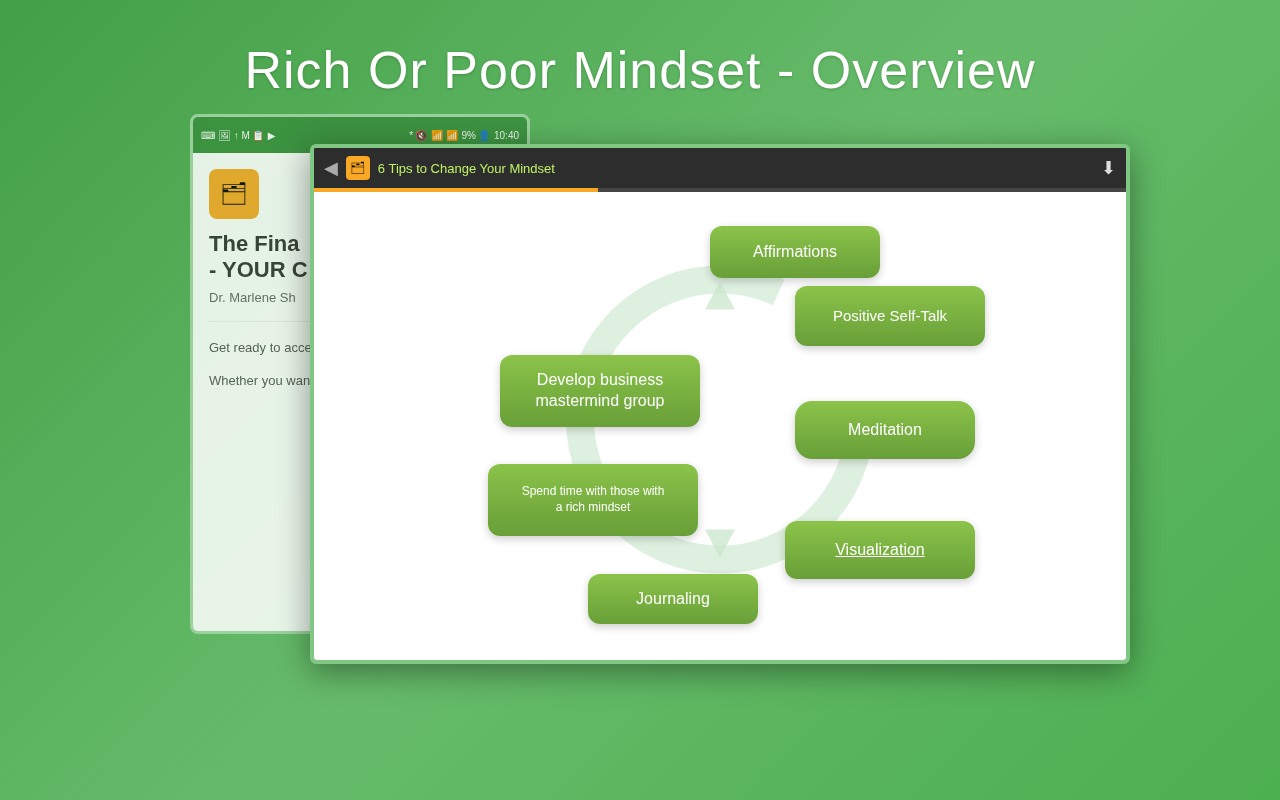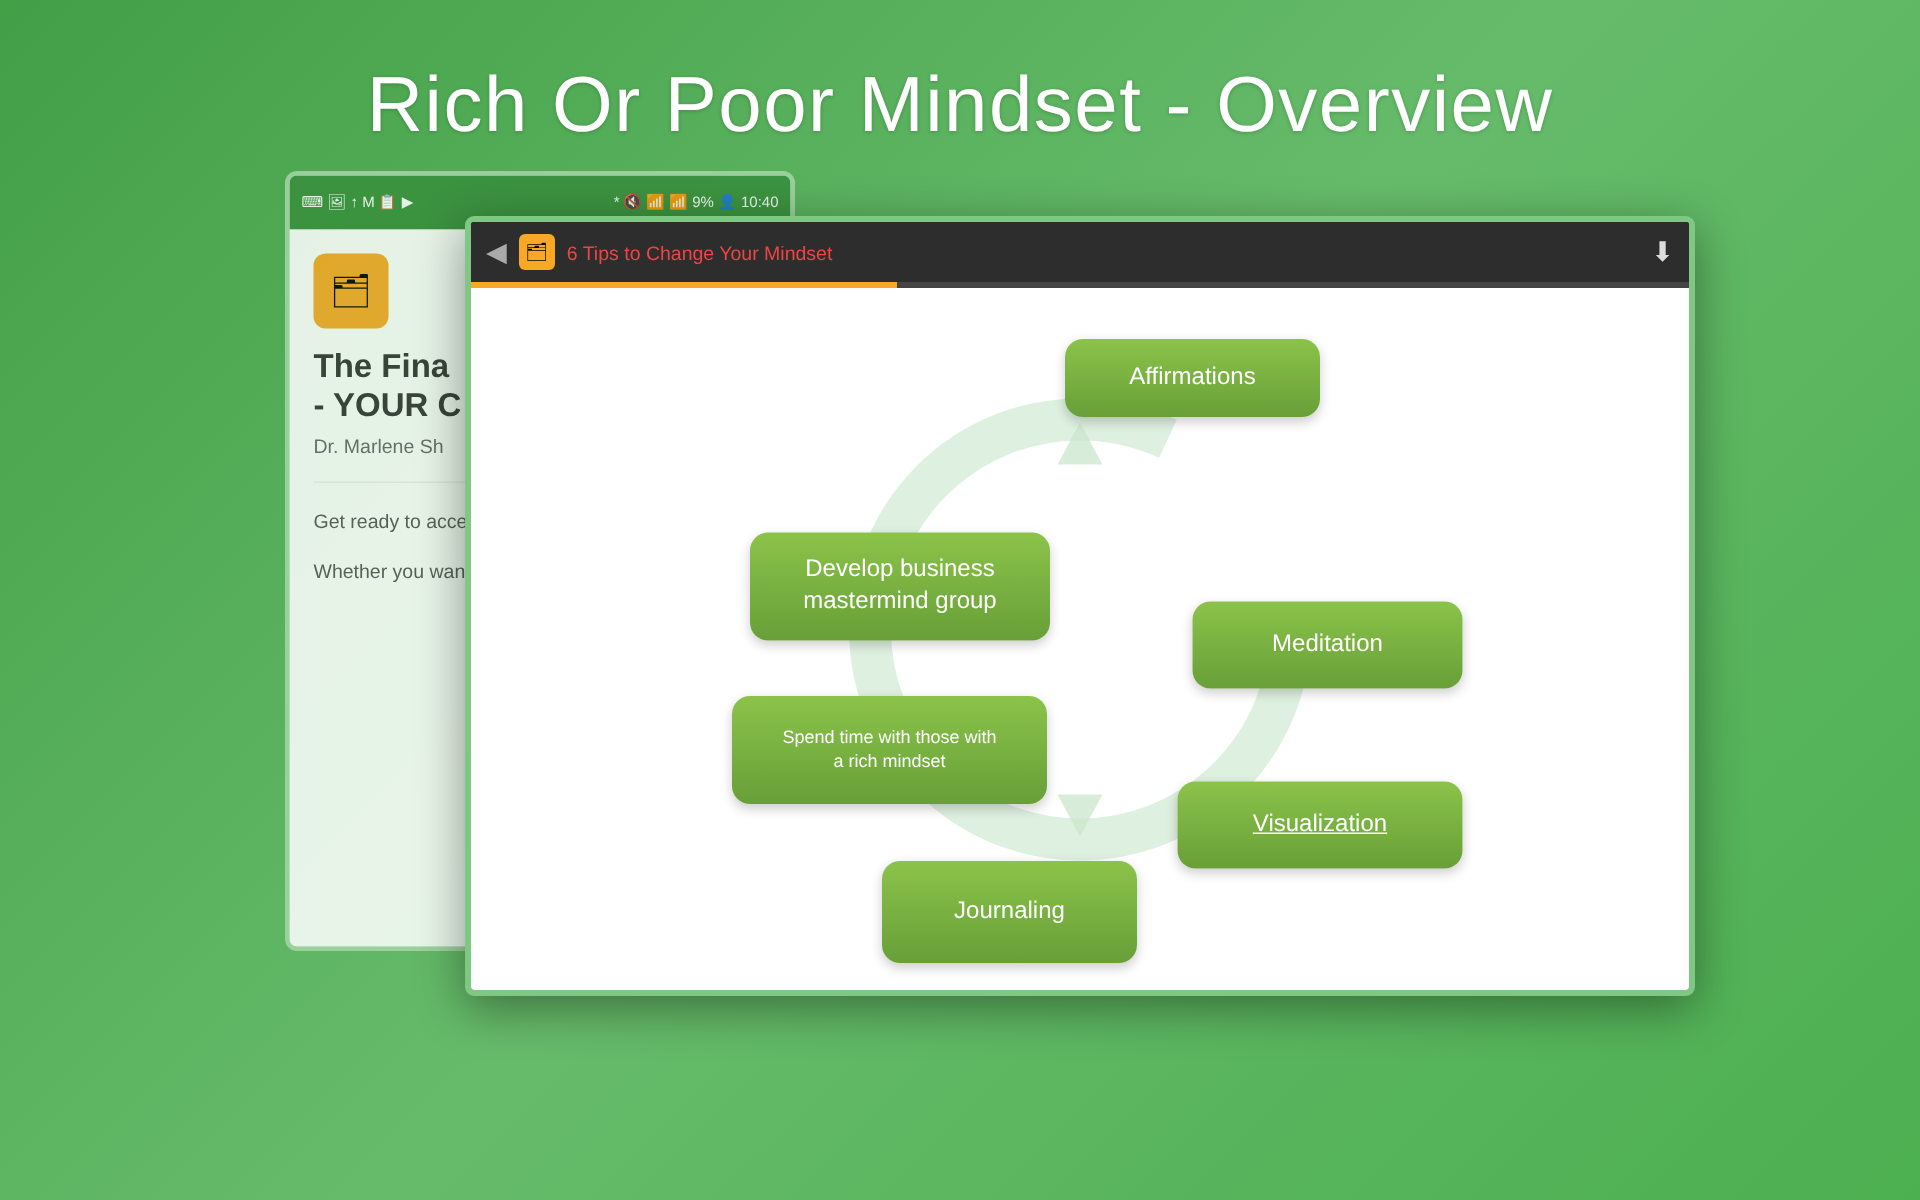--- a/index.html
+++ b/index.html
@@ -137,21 +137,21 @@
       height: 24px;
       background: #f9a825;
       border-radius: 4px;
       display: flex;
       align-items: center;
       justify-content: center;
       font-size: 12px;
     }
 
     .video-title-bar {
-      color: #ef4444;
+      color: #bef264;
       font-size: 13px;
       flex: 1;
     }
 
     .video-download-btn {
       color: #ddd;
       font-size: 18px;
       margin-left: auto;
     }
 
@@ -231,20 +231,21 @@
       width: 200px;
       height: 72px;
       font-size: 16px;
     }
 
     .btn-meditation {
       top: 185px;
       left: 355px;
       width: 180px;
       height: 58px;
+      border-radius: 17px;
     }
 
     .btn-spend-time {
       top: 248px;
       left: 48px;
       width: 210px;
       height: 72px;
       font-size: 14px;
     }
 
@@ -253,21 +254,21 @@
       left: 345px;
       width: 190px;
       height: 58px;
       text-decoration: underline;
     }
 
     .btn-journaling {
       top: 358px;
       left: 148px;
       width: 170px;
-      height: 68px;
+      height: 50px;
     }
   </style>
 </head>
 <body>
 
 <h1 class="page-title">Rich Or Poor Mindset - Overview</h1>
 
 <div class="screenshots-container">
 
   <div class="bg-screenshot">
@@ -306,20 +307,23 @@
           <circle cx="160" cy="160" r="140" fill="none" stroke="#c8e6c9" stroke-width="28" stroke-dasharray="720 150" stroke-dashoffset="0" opacity="0.6"></circle>
 
           <path d="M 160 22 L 145 50 L 175 50 Z" fill="#c8e6c9" opacity="0.7"></path>
           <path d="M 160 298 L 145 270 L 175 270 Z" fill="#c8e6c9" opacity="0.7"></path>
         </svg>
 
         <button class="mindset-btn btn-affirmations">
           Affirmations
         </button>
 
+        <button class="mindset-btn btn-positive-self-talk">
+          Positive Self-Talk
+        </button>
 
         <button class="mindset-btn btn-develop-business">
           Develop business<br>mastermind group
         </button>
 
         <button class="mindset-btn btn-meditation">
           Meditation
         </button>
 
         <button class="mindset-btn btn-spend-time" style="font-size:12px;">

